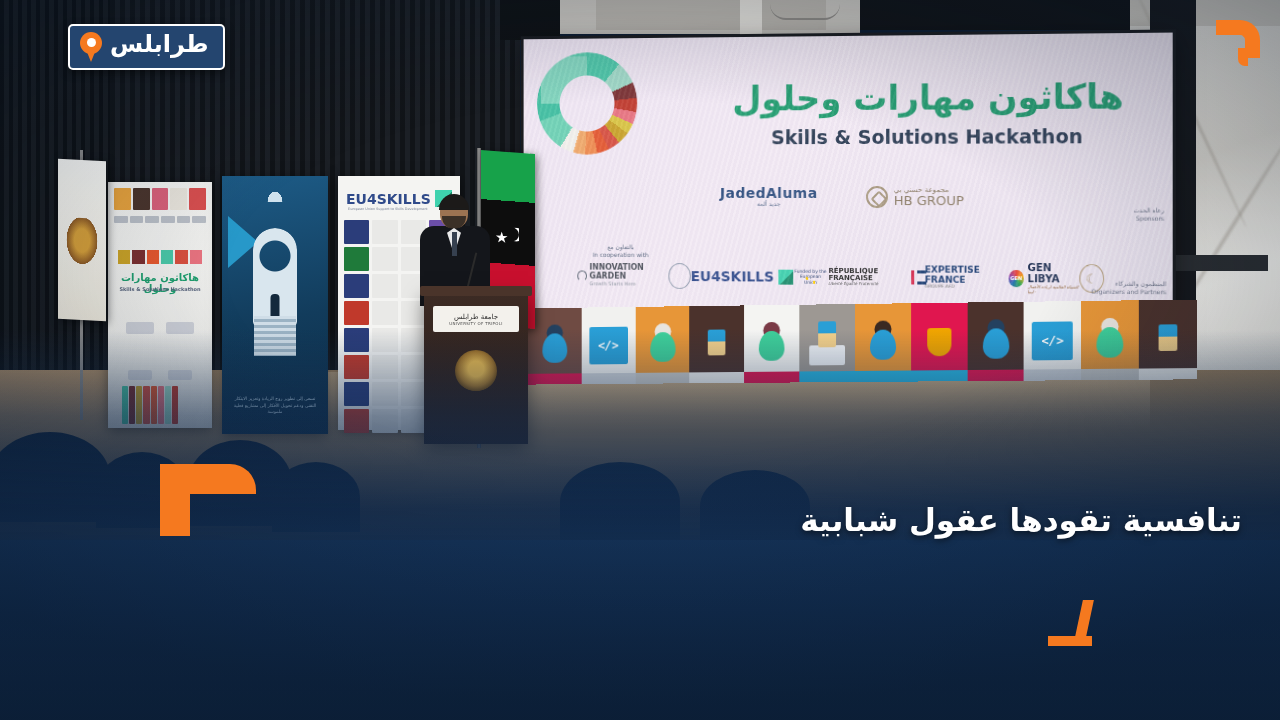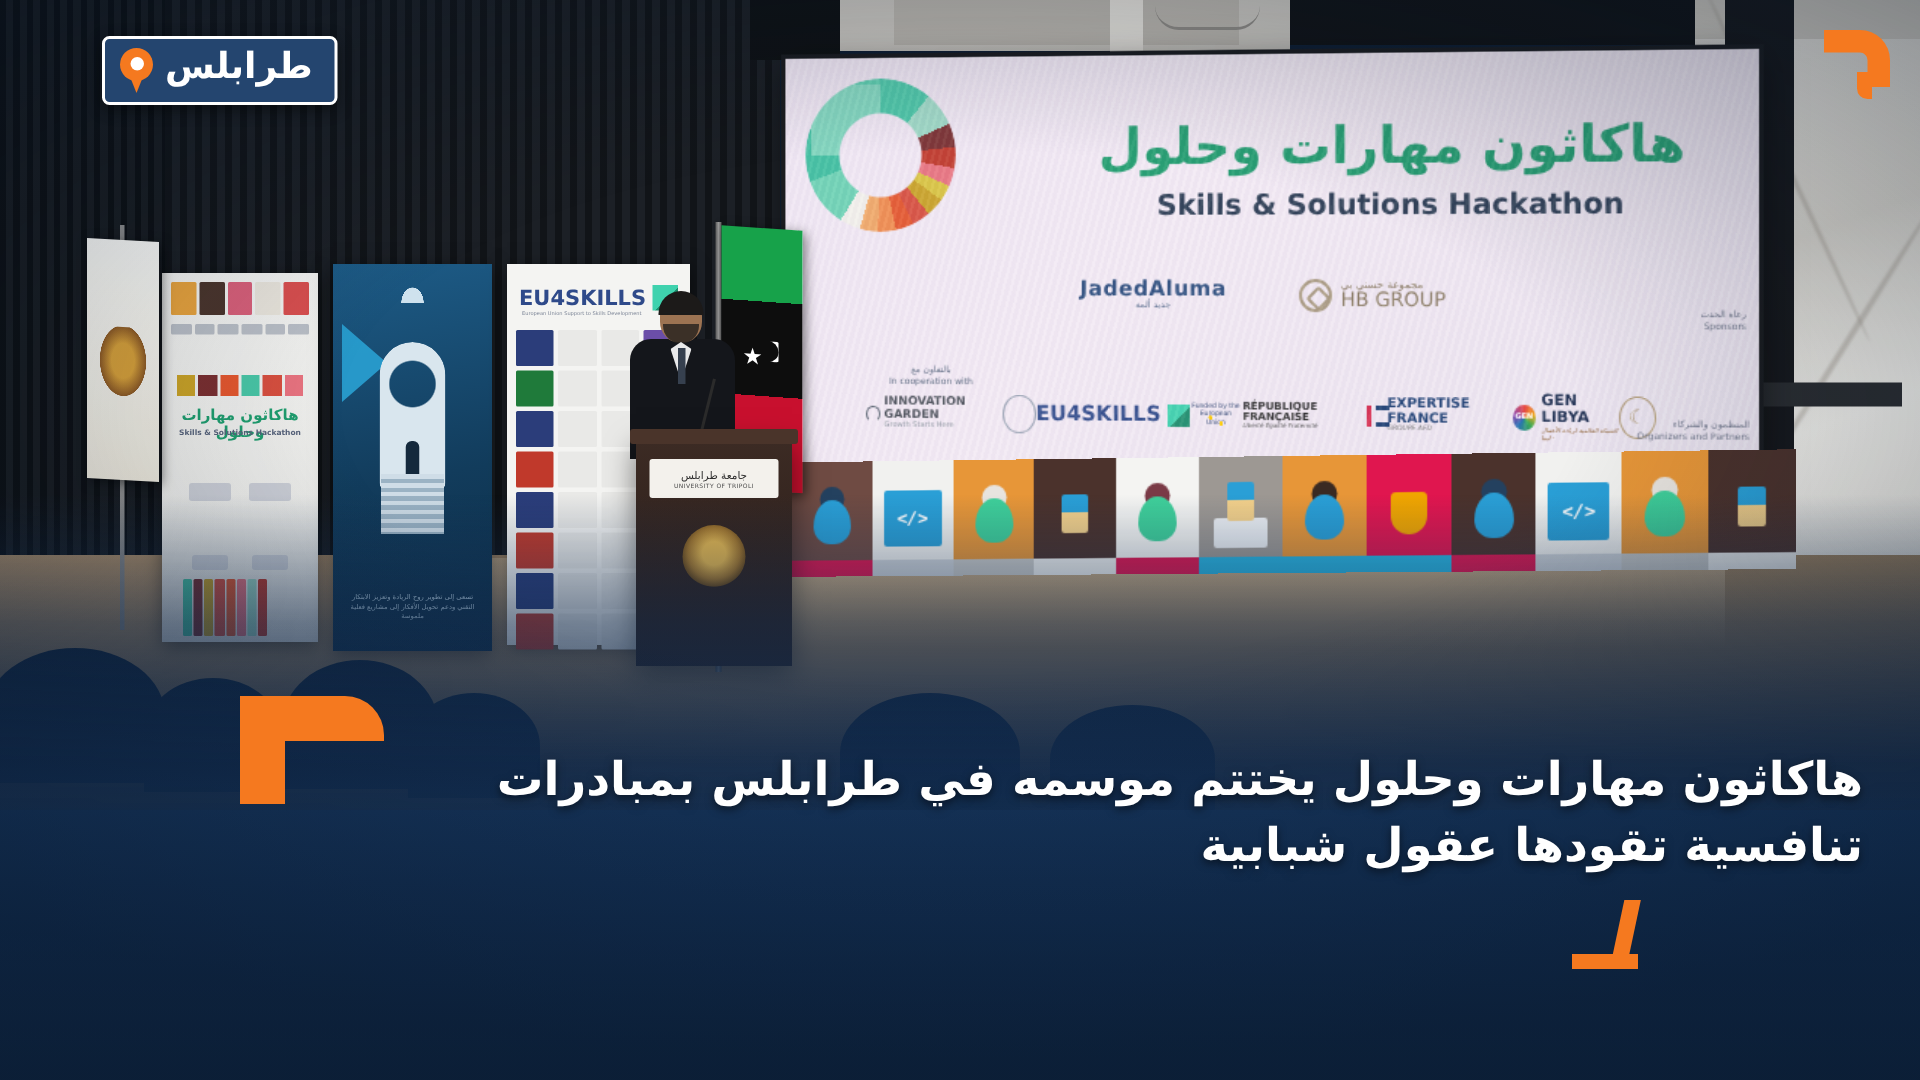--- a/index.html
+++ b/index.html
@@ -585,18 +585,17 @@
   <div class="q-open">
     <i class="v"></i>
       <i class="h"></i>
   </div>
   <div class="q-close">
     <i class="a"></i>
       <i class="b"></i>
   </div>
 
   <div class="headline">
-    <span>هاكاثون مهارات وحلول يختتم موسمه في طرابلس بمبادرات</span>
     <span class="l2">تنافسية تقودها عقول شبابية</span>
   </div>
 
 
 </div>
 
 </body></html>

